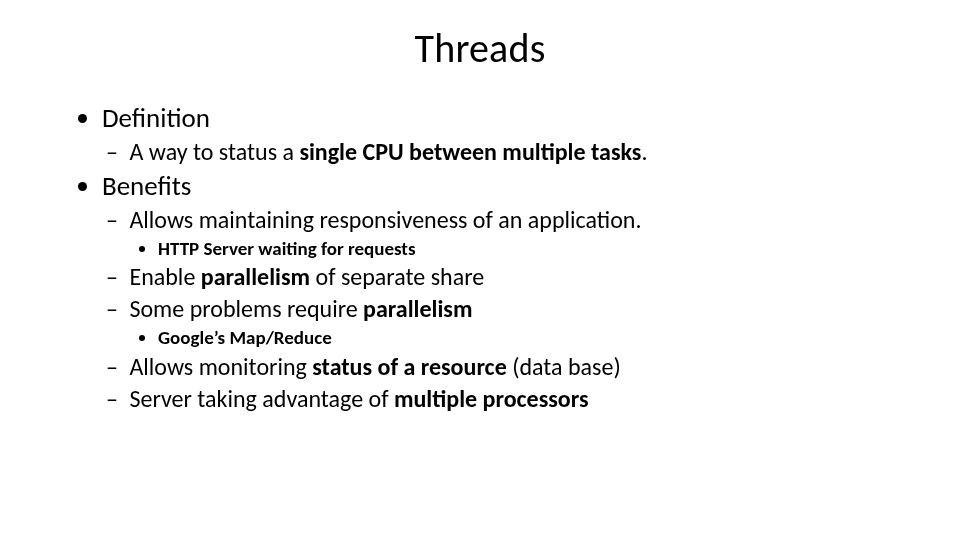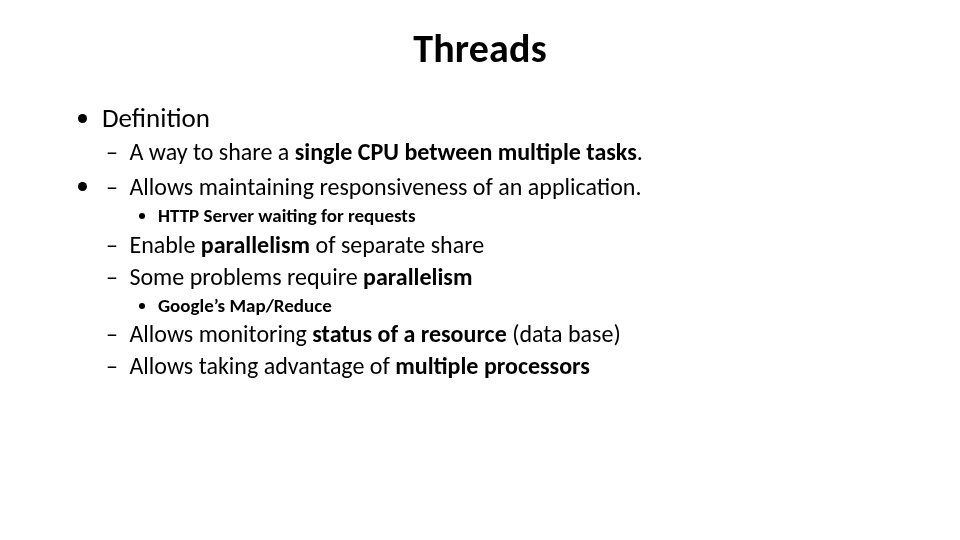--- a/index.html
+++ b/index.html
@@ -13,21 +13,21 @@
   }
   .slide {
     box-sizing: border-box;
     width: 960px;
     height: 540px;
     padding: 24px 60px 0 60px;
   }
   .title {
     text-align: center;
     font-size: 40px;
-    font-weight: 700;
+    font-weight: 400;
     margin: 0 0 28px 0;
     letter-spacing: 0.2px;
   }
   ul.l1 {
     list-style: disc;
     margin: 14px;
     padding-left: 28px;
     font-size: 27px;
     line-height: 1.25;
   }
@@ -66,26 +66,27 @@
 
 <div class="slide">
   <h1 class="title">Threads</h1>
 
   <ul class="l1">
 
     <li>
       <span>Definition</span>
       <ul class="l2">
         <li>
-          <span>A way to share a </span><b>single CPU between multiple tasks</b><span>.</span>
+          <span>A way to status a </span><b>single CPU between multiple tasks</b><span>.</span>
         </li>
       </ul>
     </li>
 
     <li>
+      <span>Benefits</span>
       <ul class="l2">
 
         <li>
           <span>Allows maintaining responsiveness of an application.</span>
           <ul class="l3">
             <li>HTTP Server waiting for requests</li>
           </ul>
         </li>
 
         <li>
@@ -97,20 +98,20 @@
           <ul class="l3">
             <li>Google’s Map/Reduce</li>
           </ul>
         </li>
 
         <li>
           <span>Allows monitoring </span><b>status of a resource</b><span> (data base)</span>
         </li>
 
         <li>
-          <span>Allows taking advantage of </span><b>multiple processors</b><span></span>
+          <span>Server taking advantage of </span><b>multiple processors</b><span></span>
         </li>
 
       </ul>
     </li>
 
   </ul>
 </div>
 
 </body></html>

